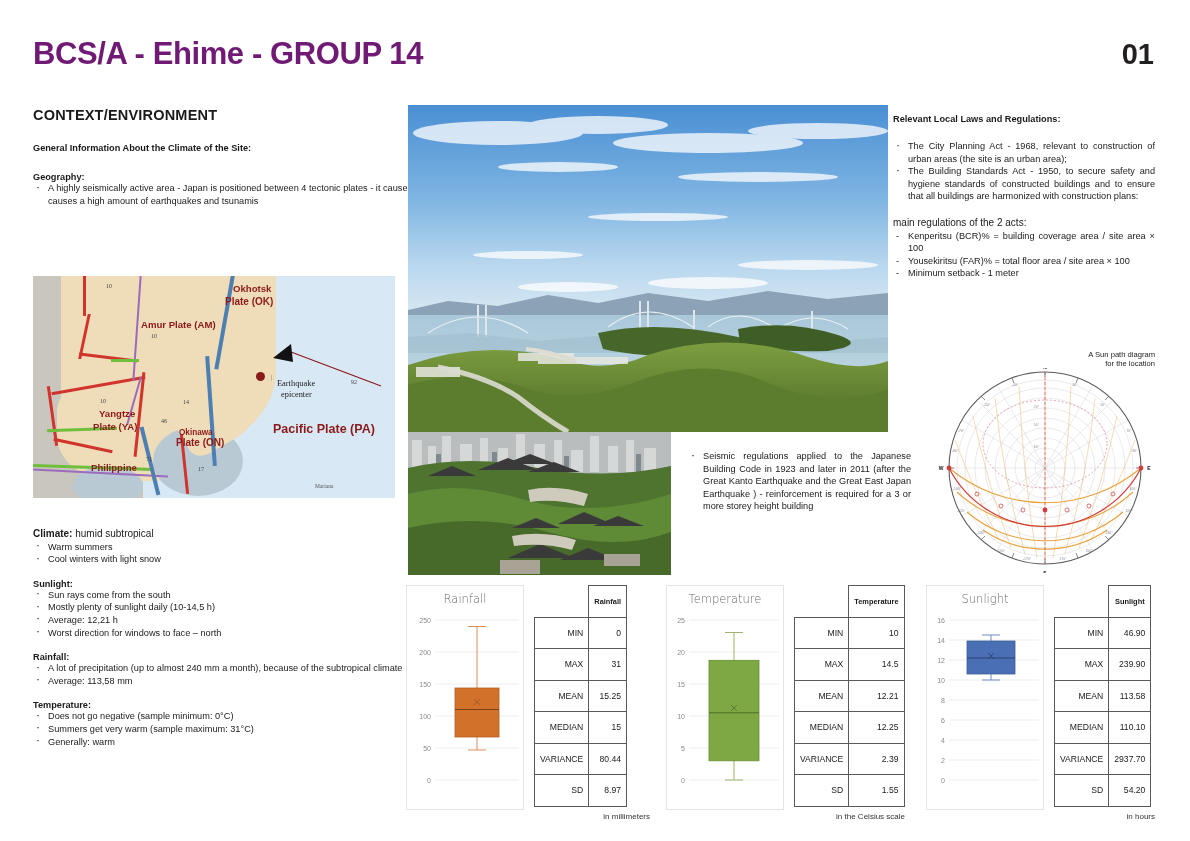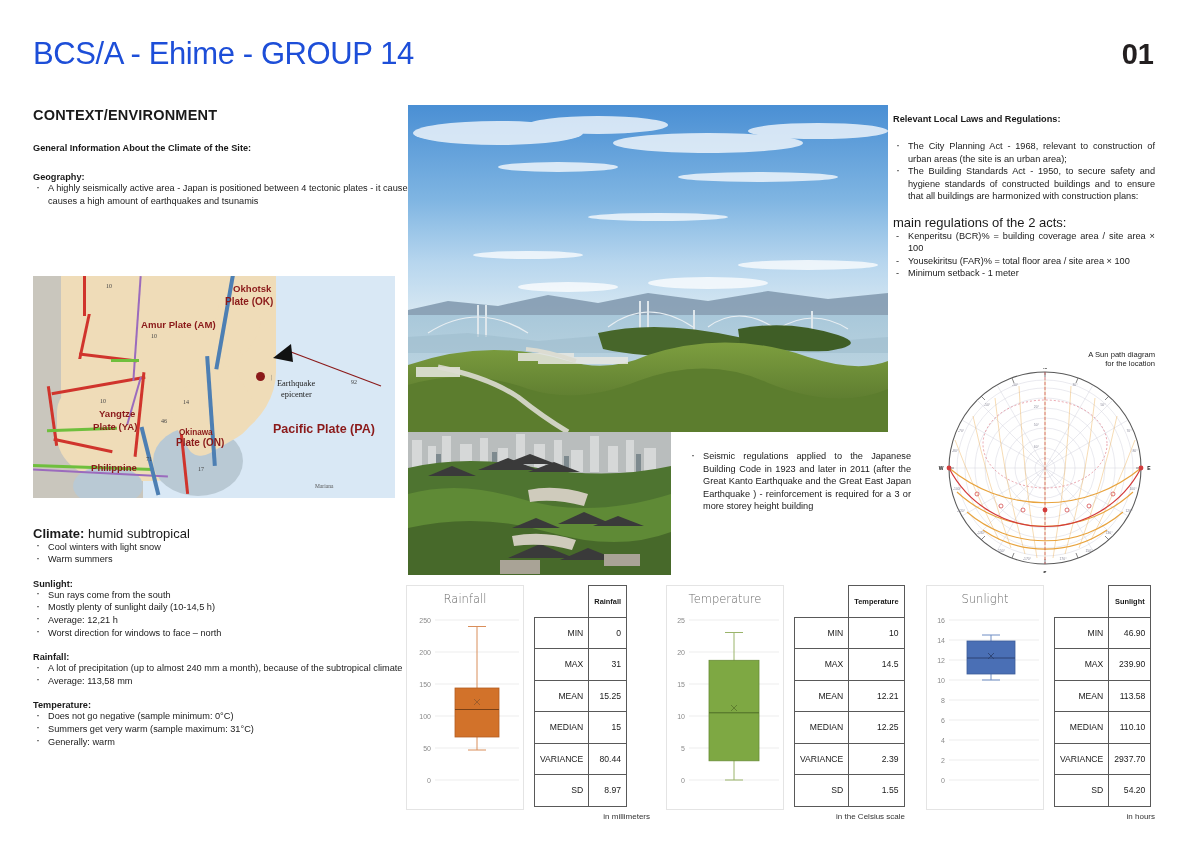--- a/index.html
+++ b/index.html
@@ -8,32 +8,32 @@
     background: #ffffff;
     font-family: "Liberation Sans", sans-serif;
     color: #1a1a1a;
     overflow: hidden;
   }
   .page { position: relative; width: 1190px; height: 841px; }
 
   
   .page-title {
     position: absolute; left: 33px; top: 36px;
-    font-size: 31px; font-weight: normal; letter-spacing: -0.4px;
-    color: #1d4ed8; white-space: nowrap;
+    font-size: 31px; font-weight: bold; letter-spacing: -0.4px;
+    color: #701a75; white-space: nowrap;
   }
   .page-number {
     position: absolute; right: 36px; top: 38px;
     font-size: 29px; font-weight: bold; color: #231f20;
   }
 
   
   .sec-head { font-size: 14.5px; font-weight: bold; letter-spacing: .2px; }
   .sub-head { font-size: 9.2px; font-weight: bold; }
-  .body-txt { font-size: 13px; line-height: 12.6px; }
+  .body-txt { font-size: 10px; line-height: 12.6px; }
 
   ul.bul { list-style: none; }
   ul.bul > li {
     position: relative; padding-left: 15px;
     font-size: 9.2px; line-height: 12.6px; margin-bottom: 0px;
   }
   ul.bul > li::before {
     content: "·"; position: absolute; left: 3px; top: -1.5px;
     font-size: 12px; line-height: 12.6px;
   }
@@ -204,22 +204,22 @@
     <div class="pm-label-sm" style="left:165px;top:188px;font-size:6px;color:#444;">17</div>
     <div class="pm-label-sm" style="left:282px;top:205px;font-size:5.5px;color:#555;">Mariana</div>
   </div>
 
   <div class="col-left2">
     <div class="body-txt">
       <b>Climate:</b>
       <span>humid subtropical</span>
     </div>
     <ul class="bul">
+      <li>Warm summers</li>
       <li>Cool winters with light snow</li>
-      <li>Warm summers</li>
     </ul>
     <div style="height:13px"></div>
     <div class="sub-head">Sunlight:</div>
     <ul class="bul">
       <li>Sun rays come from the south</li>
       <li>Mostly plenty of sunlight daily (10-14,5 h)</li>
       <li>Average: 12,21 h</li>
       <li>Worst direction for windows to face – north</li>
     </ul>
     <div style="height:13px"></div>

